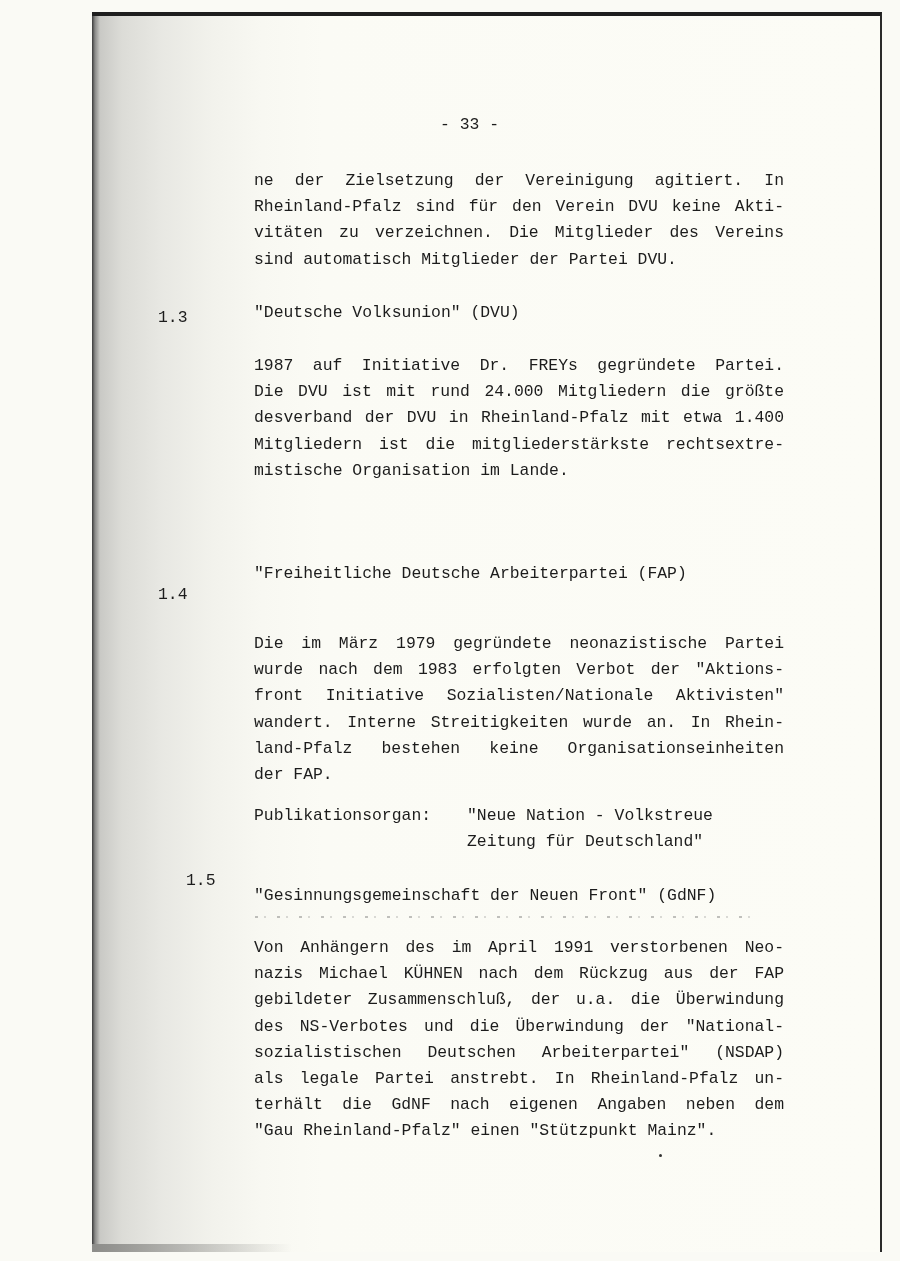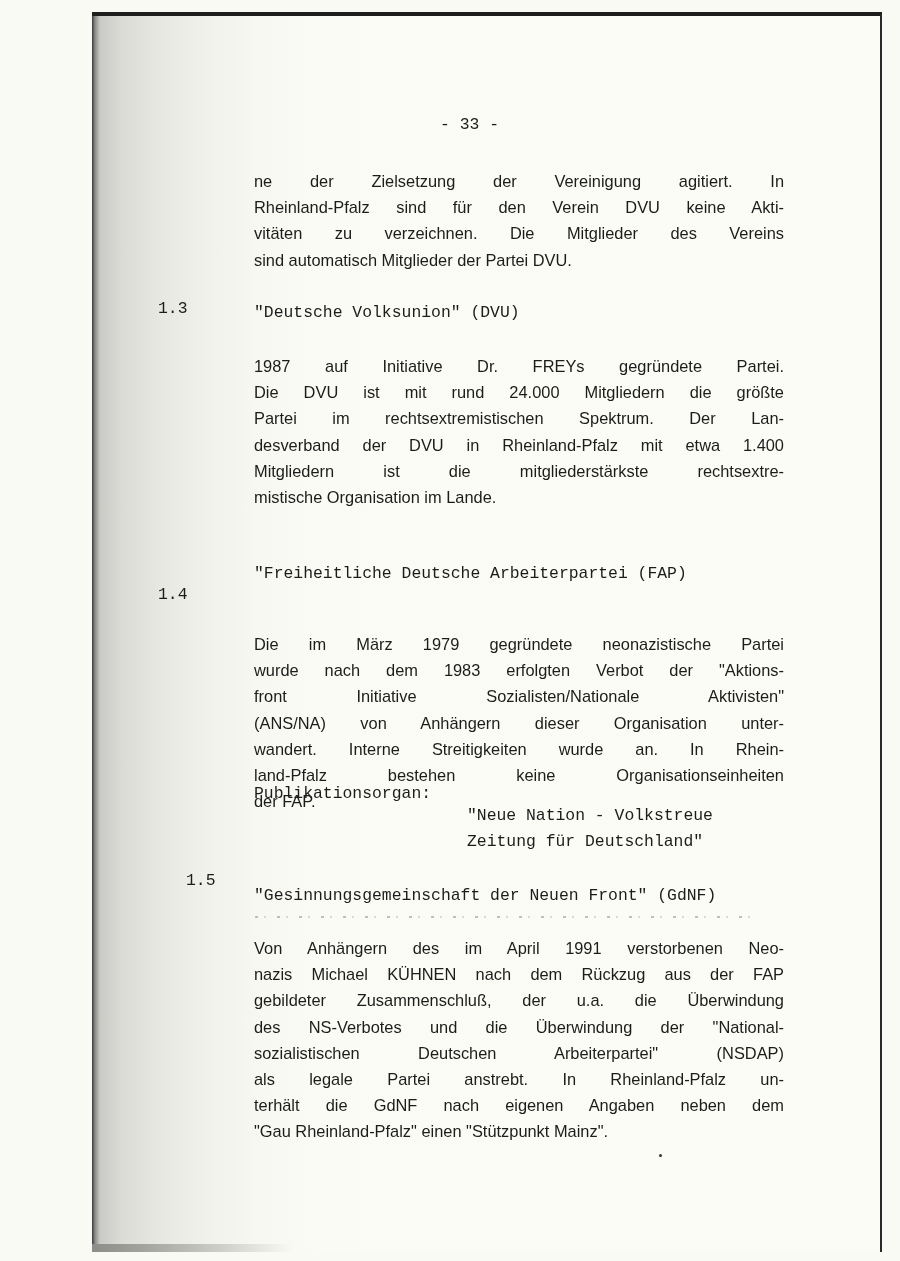--- a/index.html
+++ b/index.html
@@ -42,36 +42,36 @@
     font-size: 16.4px;
     color: #1c1c1c;
     line-height: 26px;
     white-space: nowrap;
   }
   .page-number { left: 440px; top: 112px; text-align: center; }
   .para {
     position: absolute;
     left: 254px;
     width: 530px;
-    font-family: Liberation Sans, sans-serif;
+    font-family: Liberation Mono, monospace;
     font-size: 16.4px;
     color: #1c1c1c;
     line-height: 26.2px;
   }
   .line {
     display: block;
     text-align: justify;
     text-align-last: justify;
     white-space: nowrap;
     height: 26.2px;
   }
   .line.last { text-align-last: left; }
   .sec-num { left: 158px; }
   .heading { left: 254px; }
-  .pub-label { left: 254px; top: 781px; text-align: right; }
+  .pub-label { left: 254px; top: 803px; text-align: right; }
   .pub-value { left: 467px; top: 803px; }
   .pub-value2 { left: 467px; top: 829px; }
   .noise {
     position: absolute;
     left: 255px; top: 916px;
     width: 500px; height: 2px;
     background: repeating-linear-gradient(to right, rgba(80,80,80,0.35) 0 3px, transparent 3px 9px, rgba(80,80,80,0.2) 9px 11px, transparent 11px 22px);
   }
   .dot { position:absolute; width:3px; height:3px; background:#333; border-radius:50%; }
 </style>
@@ -83,38 +83,36 @@
 
   <div class="text page-number">- 33 -</div>
 
   <div class="para" style="top:168px;">
     <span class="line">ne der Zielsetzung der Vereinigung agitiert. In</span>
     <span class="line">Rheinland-Pfalz sind für den Verein DVU keine Akti-</span>
     <span class="line">vitäten zu verzeichnen. Die Mitglieder des Vereins</span>
     <span class="line last">sind automatisch Mitglieder der Partei DVU.</span>
   </div>
 
-  <div class="text sec-num" style="top:296px;">1.3</div>
+  <div class="text sec-num" style="top:305px;">1.3</div>
   <div class="text heading" style="top:300px;">"Deutsche Volksunion" (DVU)</div>
   <div class="para" style="top:353px;">
     <span class="line">1987 auf Initiative Dr. FREYs gegründete Partei.</span>
     <span class="line">Die DVU ist mit rund 24.000 Mitgliedern die größte</span>
-    <span class="line">Partei im rechtsextremistischen Spektrum. Der Lan-</span>
     <span class="line">desverband der DVU in Rheinland-Pfalz mit etwa 1.400</span>
     <span class="line">Mitgliedern ist die mitgliederstärkste rechtsextre-</span>
     <span class="line last">mistische Organisation im Lande.</span>
   </div>
 
   <div class="text sec-num" style="top:582px;">1.4</div>
   <div class="text heading" style="top:561px;">"Freiheitliche Deutsche Arbeiterpartei (FAP)</div>
   <div class="para" style="top:607px;margin-top:24px;">
     <span class="line">Die im März 1979 gegründete neonazistische Partei</span>
     <span class="line">wurde nach dem 1983 erfolgten Verbot der "Aktions-</span>
     <span class="line">front Initiative Sozialisten/Nationale Aktivisten"</span>
-    <span class="line">(ANS/NA) von Anhängern dieser Organisation unter-</span>
     <span class="line">wandert. Interne Streitigkeiten wurde an. In Rhein-</span>
     <span class="line">land-Pfalz bestehen keine Organisationseinheiten</span>
     <span class="line last">der FAP.</span>
   </div>
 
   <div class="text pub-label">Publikationsorgan:</div>
   <div class="text pub-value">"Neue Nation - Volkstreue</div>
   <div class="text pub-value2">Zeitung für Deutschland"</div>
 
   <div class="text sec-num" style="top:868px;margin-left:28px;">1.5</div>

